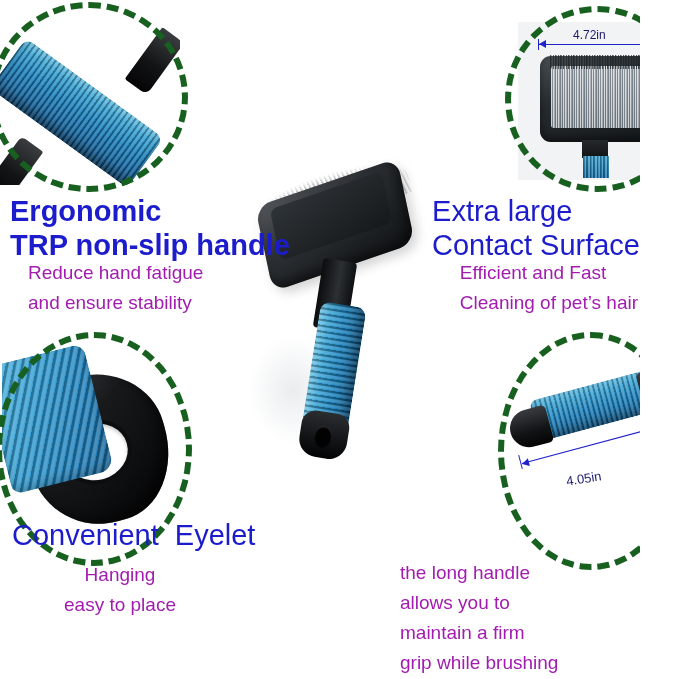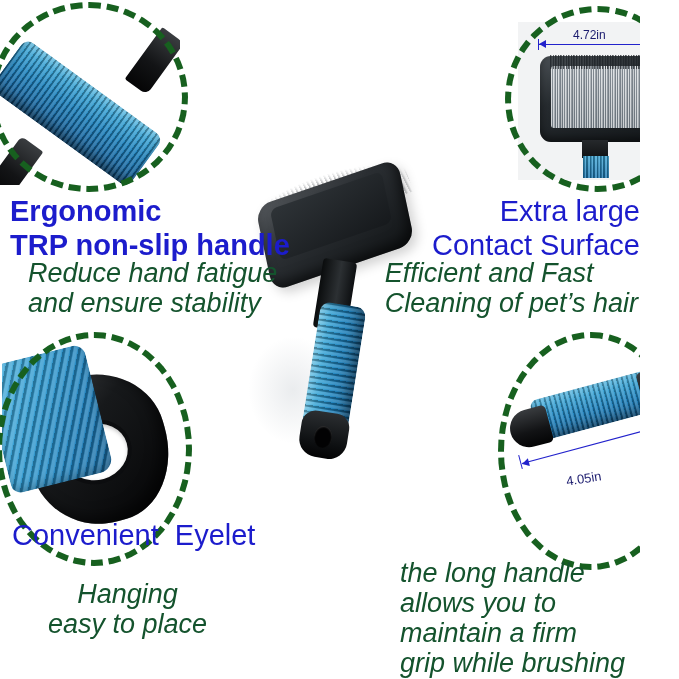--- a/index.html
+++ b/index.html
@@ -328,32 +328,31 @@
   
   .feature-title {
     position: absolute;
     color: #1c1ccc;
     font-size: 29px;
     line-height: 34px;
     white-space: pre;
   }
   .feature-body {
     position: absolute;
-    color: #14532d;
-    font-size: 27px;
+    color: #a21caf;
+    font-size: 19px;
     line-height: 30px;
     white-space: pre-line;
-    font-style: italic;
   }
   #title-ergonomic { left: 10px;  top: 194px; text-align: left; font-weight: bold; }
   #body-ergonomic  { left: 28px;  top: 258px; text-align: left; }
-  #title-contact   { right: 0px;  top: 194px; text-align: right; }
+  #title-contact   { right: 0px;  top: 194px; text-align: left; }
   #body-contact    { right: 2px;  top: 258px; text-align: left; }
   #title-eyelet    { left: 12px;  top: 518px; text-align: right; }
-  #body-eyelet     { left: 48px;  top: 560px; text-align: center; margin-top: 19px; }
+  #body-eyelet     { left: 64px;  top: 560px; text-align: center; }
   #title-longhandle{ right: 16px; top: 518px; text-align: right; }
   #body-longhandle { right: 8px;  top: 558px; text-align: left; width: 232px; }
 </style>
 </head>
 <body>
 
 <div id="infographic">
 
   <div class="photo" id="photo-handle">
     <div class="grip-body"></div>

